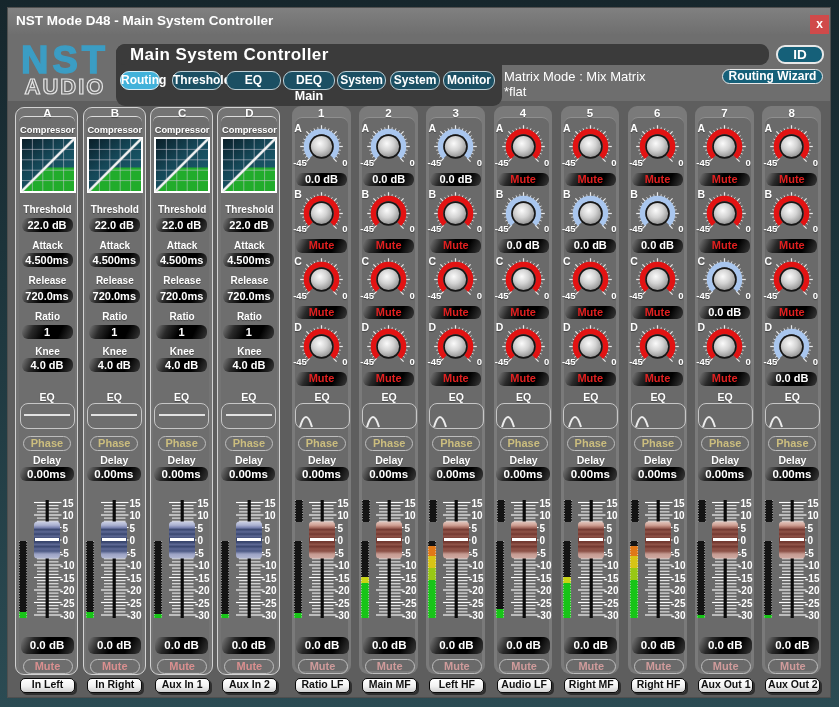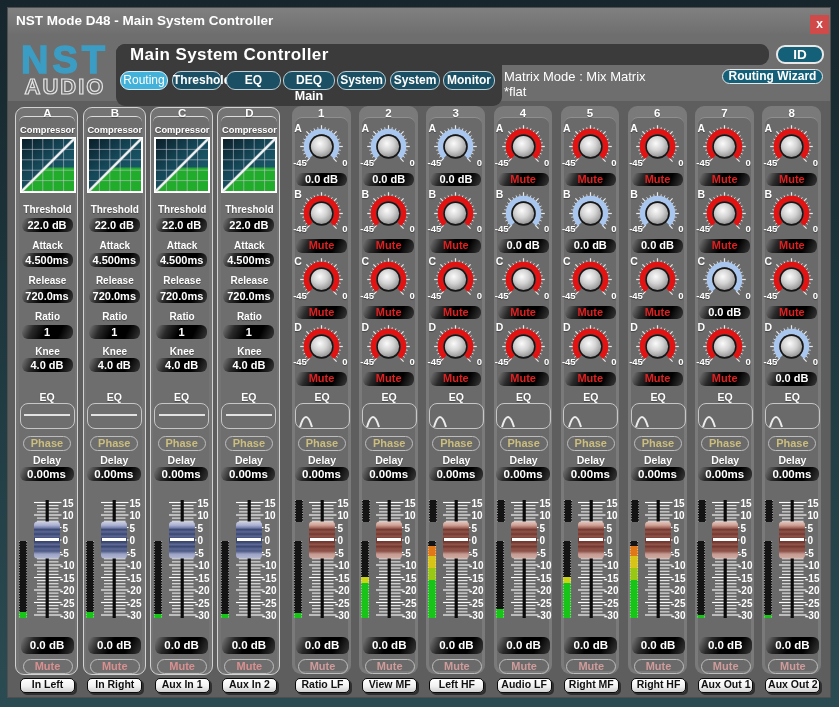--- a/index.html
+++ b/index.html
@@ -66,21 +66,21 @@
 <div class="abs" style="left:7px;top:7px;width:824px;height:691px;background:#6e6e6e;border:1px solid #4f4f4f"></div>
 <div class="abs" style="left:8px;top:101px;width:822px;height:596px;background:#5e5e5e"></div>
 <div class="abs" style="left:8px;top:8px;width:822px;height:26px;background:linear-gradient(180deg,#808080,#6f6f6f)"></div>
 <div class="abs" style="left:16px;top:8px;height:26px;line-height:26px;color:#fff;font-weight:bold;font-size:13.5px">NST Mode D48 - Main System Controller</div>
 <div class="abs" style="left:810px;top:14.5px;width:19px;height:19px;background:#d04a4a;color:#fff;font-weight:bold;font-size:12px;text-align:center;line-height:18px">x</div>
 <div class="abs" style="left:15px;top:43px;width:100px;height:34px;color:#3b9dc4;font-weight:bold;font-size:38px;line-height:34px;letter-spacing:4px;-webkit-text-stroke:1.4px #3b9dc4;text-align:center">NST</div>
 <div class="abs" style="left:15px;top:77px;width:100px;height:19px;font-weight:bold;font-size:22px;line-height:19px;letter-spacing:2px;text-align:center;color:transparent;-webkit-text-stroke:1.2px #e4e4e4">AUDIO</div>
 <div class="abs" style="left:116px;top:44px;width:386px;height:62px;background:#3b3b3b;border-radius:9px"></div>
 <div class="abs" style="left:116px;top:44px;width:653px;height:20.5px;background:#3b3b3b;border-radius:9px"></div>
 <div class="abs" style="left:130px;top:44px;height:21px;line-height:21px;color:#fff;font-weight:bold;font-size:17px;letter-spacing:0.4px">Main System Controller</div>
-<div class="abs" style="left:120px;top:70.5px;width:48px;height:19px;background:#42b2da;border:1.6px solid #d8eef6;color:#fff;border-radius:9px;text-align:center;font-weight:normal;font-size:12px;line-height:17.5px">Routing</div>
+<div class="abs" style="left:120px;top:70.5px;width:40px;height:19px;background:#42b2da;border:1.6px solid #d8eef6;color:#fff;border-radius:9px;text-align:center;font-weight:bold;font-size:12px;line-height:17.5px">Routing</div>
 <div class="abs" style="left:172px;top:70.5px;width:50px;height:19px;background:#1b4f63;border:1.6px solid #bccfd6;color:#fff;border-radius:9px;text-align:center;font-weight:bold;font-size:12px;line-height:17.5px">Threshold</div>
 <div class="abs" style="left:226px;top:70.5px;width:55px;height:19px;background:#1b4f63;border:1.6px solid #bccfd6;color:#fff;border-radius:9px;text-align:center;font-weight:bold;font-size:12px;line-height:17.5px">EQ</div>
 <div class="abs" style="left:283px;top:70.5px;width:52px;height:19px;background:#1b4f63;border:1.6px solid #bccfd6;color:#fff;border-radius:9px;text-align:center;font-weight:bold;font-size:12px;line-height:17.5px">DEQ</div>
 <div class="abs" style="left:337px;top:70.5px;width:49px;height:19px;background:#1b4f63;border:1.6px solid #bccfd6;color:#fff;border-radius:9px;text-align:center;font-weight:bold;font-size:12px;line-height:17.5px">System</div>
 <div class="abs" style="left:390px;top:70.5px;width:50px;height:19px;background:#1b4f63;border:1.6px solid #bccfd6;color:#fff;border-radius:9px;text-align:center;font-weight:bold;font-size:12px;line-height:17.5px">System</div>
 <div class="abs" style="left:443px;top:70.5px;width:52px;height:19px;background:#1b4f63;border:1.6px solid #bccfd6;color:#fff;border-radius:9px;text-align:center;font-weight:bold;font-size:12px;line-height:17.5px">Monitor</div>
 <div class="abs" style="left:283px;top:89px;width:52px;text-align:center;color:#fff;font-weight:bold;font-size:12.5px">Main</div>
 <div class="abs" style="left:504px;top:69px;color:#fff;font-size:13px">Matrix Mode : Mix Matrix</div>
 <div class="abs" style="left:504px;top:84px;color:#fff;font-size:13px">*flat</div>
 <div class="abs" style="left:776px;top:45px;width:48px;height:19px;background:#156079;border:2px solid #e8e8e8;border-radius:9px;color:#fff;font-weight:bold;font-size:13.5px;text-align:center;line-height:15px">ID</div>
@@ -1922,21 +1922,21 @@
       <line x1="3.4" y1="46" x2="3.4" y2="123" stroke="#ddd" stroke-width="0.8" stroke-dasharray="1,1.6"></line>
       <line x1="10.6" y1="46" x2="10.6" y2="123" stroke="#ddd" stroke-width="0.8" stroke-dasharray="1,1.6"></line>
       <rect x="18" y="26.5" width="26" height="37" rx="3.5" fill="url(#hout)"></rect>
       <rect x="19" y="43" width="24" height="3" fill="#fff"></rect>
     </svg>
   </div>
 <div class="vbox" style="left:362.7px;top:637px;width:53px;height:17px">
     <span style="color:#fff;font-size:11.5px;line-height:17px">0.0 dB</span>
   </div>
 <div class="pill" style="left:364.7px;top:658.5px;width:50px;height:15px;color:#cf9b9b;font-size:11px;line-height:13px">Mute</div>
-<div class="namebtn" style="left:362.2px;top:678px;width:55px;height:15px;font-size:10.5px;line-height:11px">View MF</div>
+<div class="namebtn" style="left:362.2px;top:678px;width:55px;height:15px;font-size:10.5px;line-height:11px">Main MF</div>
 <div class="lab" style="left:426.4px;top:390.5px;width:60px;font-size:10.5px;color:#fff;letter-spacing:0px">EQ</div>
 <div class="abs" style="left:428.9px;top:403px;width:55px;height:26px;border:1.6px solid #c6c6c6;border-radius:8px"></div>
 <svg class="abs" style="left:430.4px;top:404px" width="30" height="25" viewBox="0 0 30 25">
     <path d="M4,23 Q10,3 16,23" fill="none" stroke="#ececec" stroke-width="2"></path>
   </svg>
 <div class="pill" style="left:432.4px;top:436px;width:48px;height:14.5px;color:#cbbd7e;font-size:11px;line-height:12px">Phase</div>
 <div class="lab" style="left:426.4px;top:453.5px;width:60px;font-size:10.5px;color:#fff;letter-spacing:0px">Delay</div>
 <div class="vbox" style="left:428.9px;top:467px;width:54px;height:14px">
     <span style="color:#fff;font-size:11.5px;line-height:14px">0.00ms</span>
   </div>

